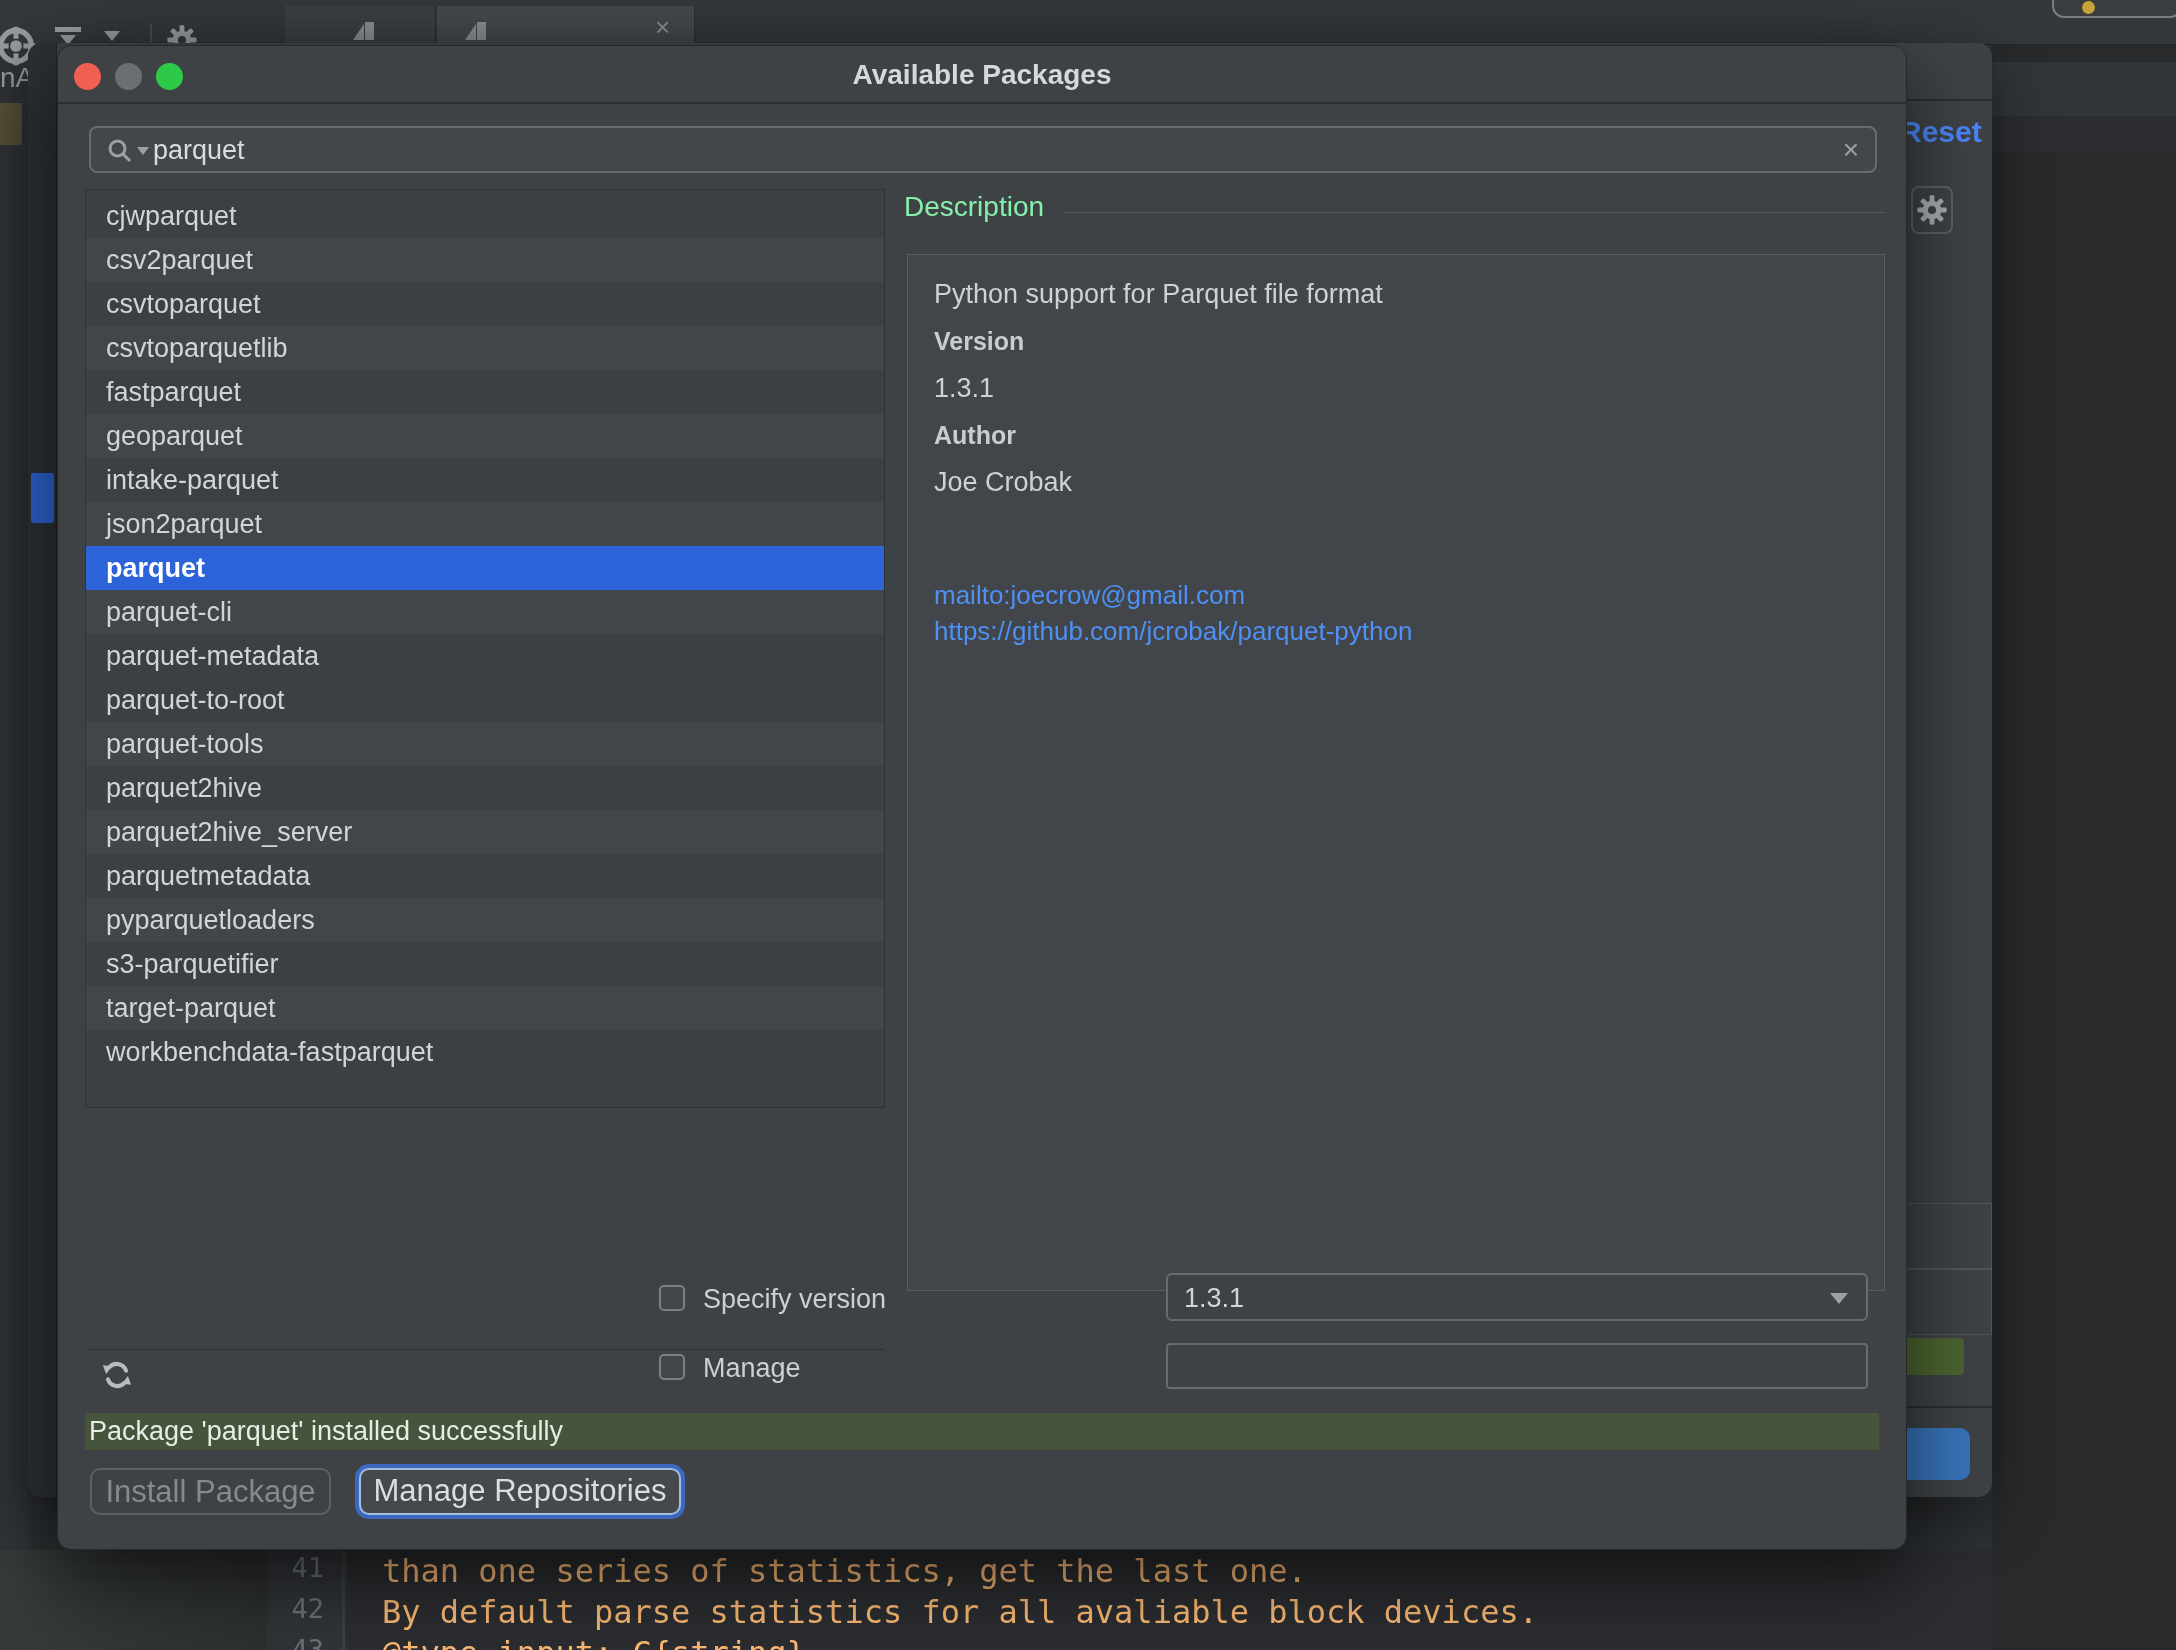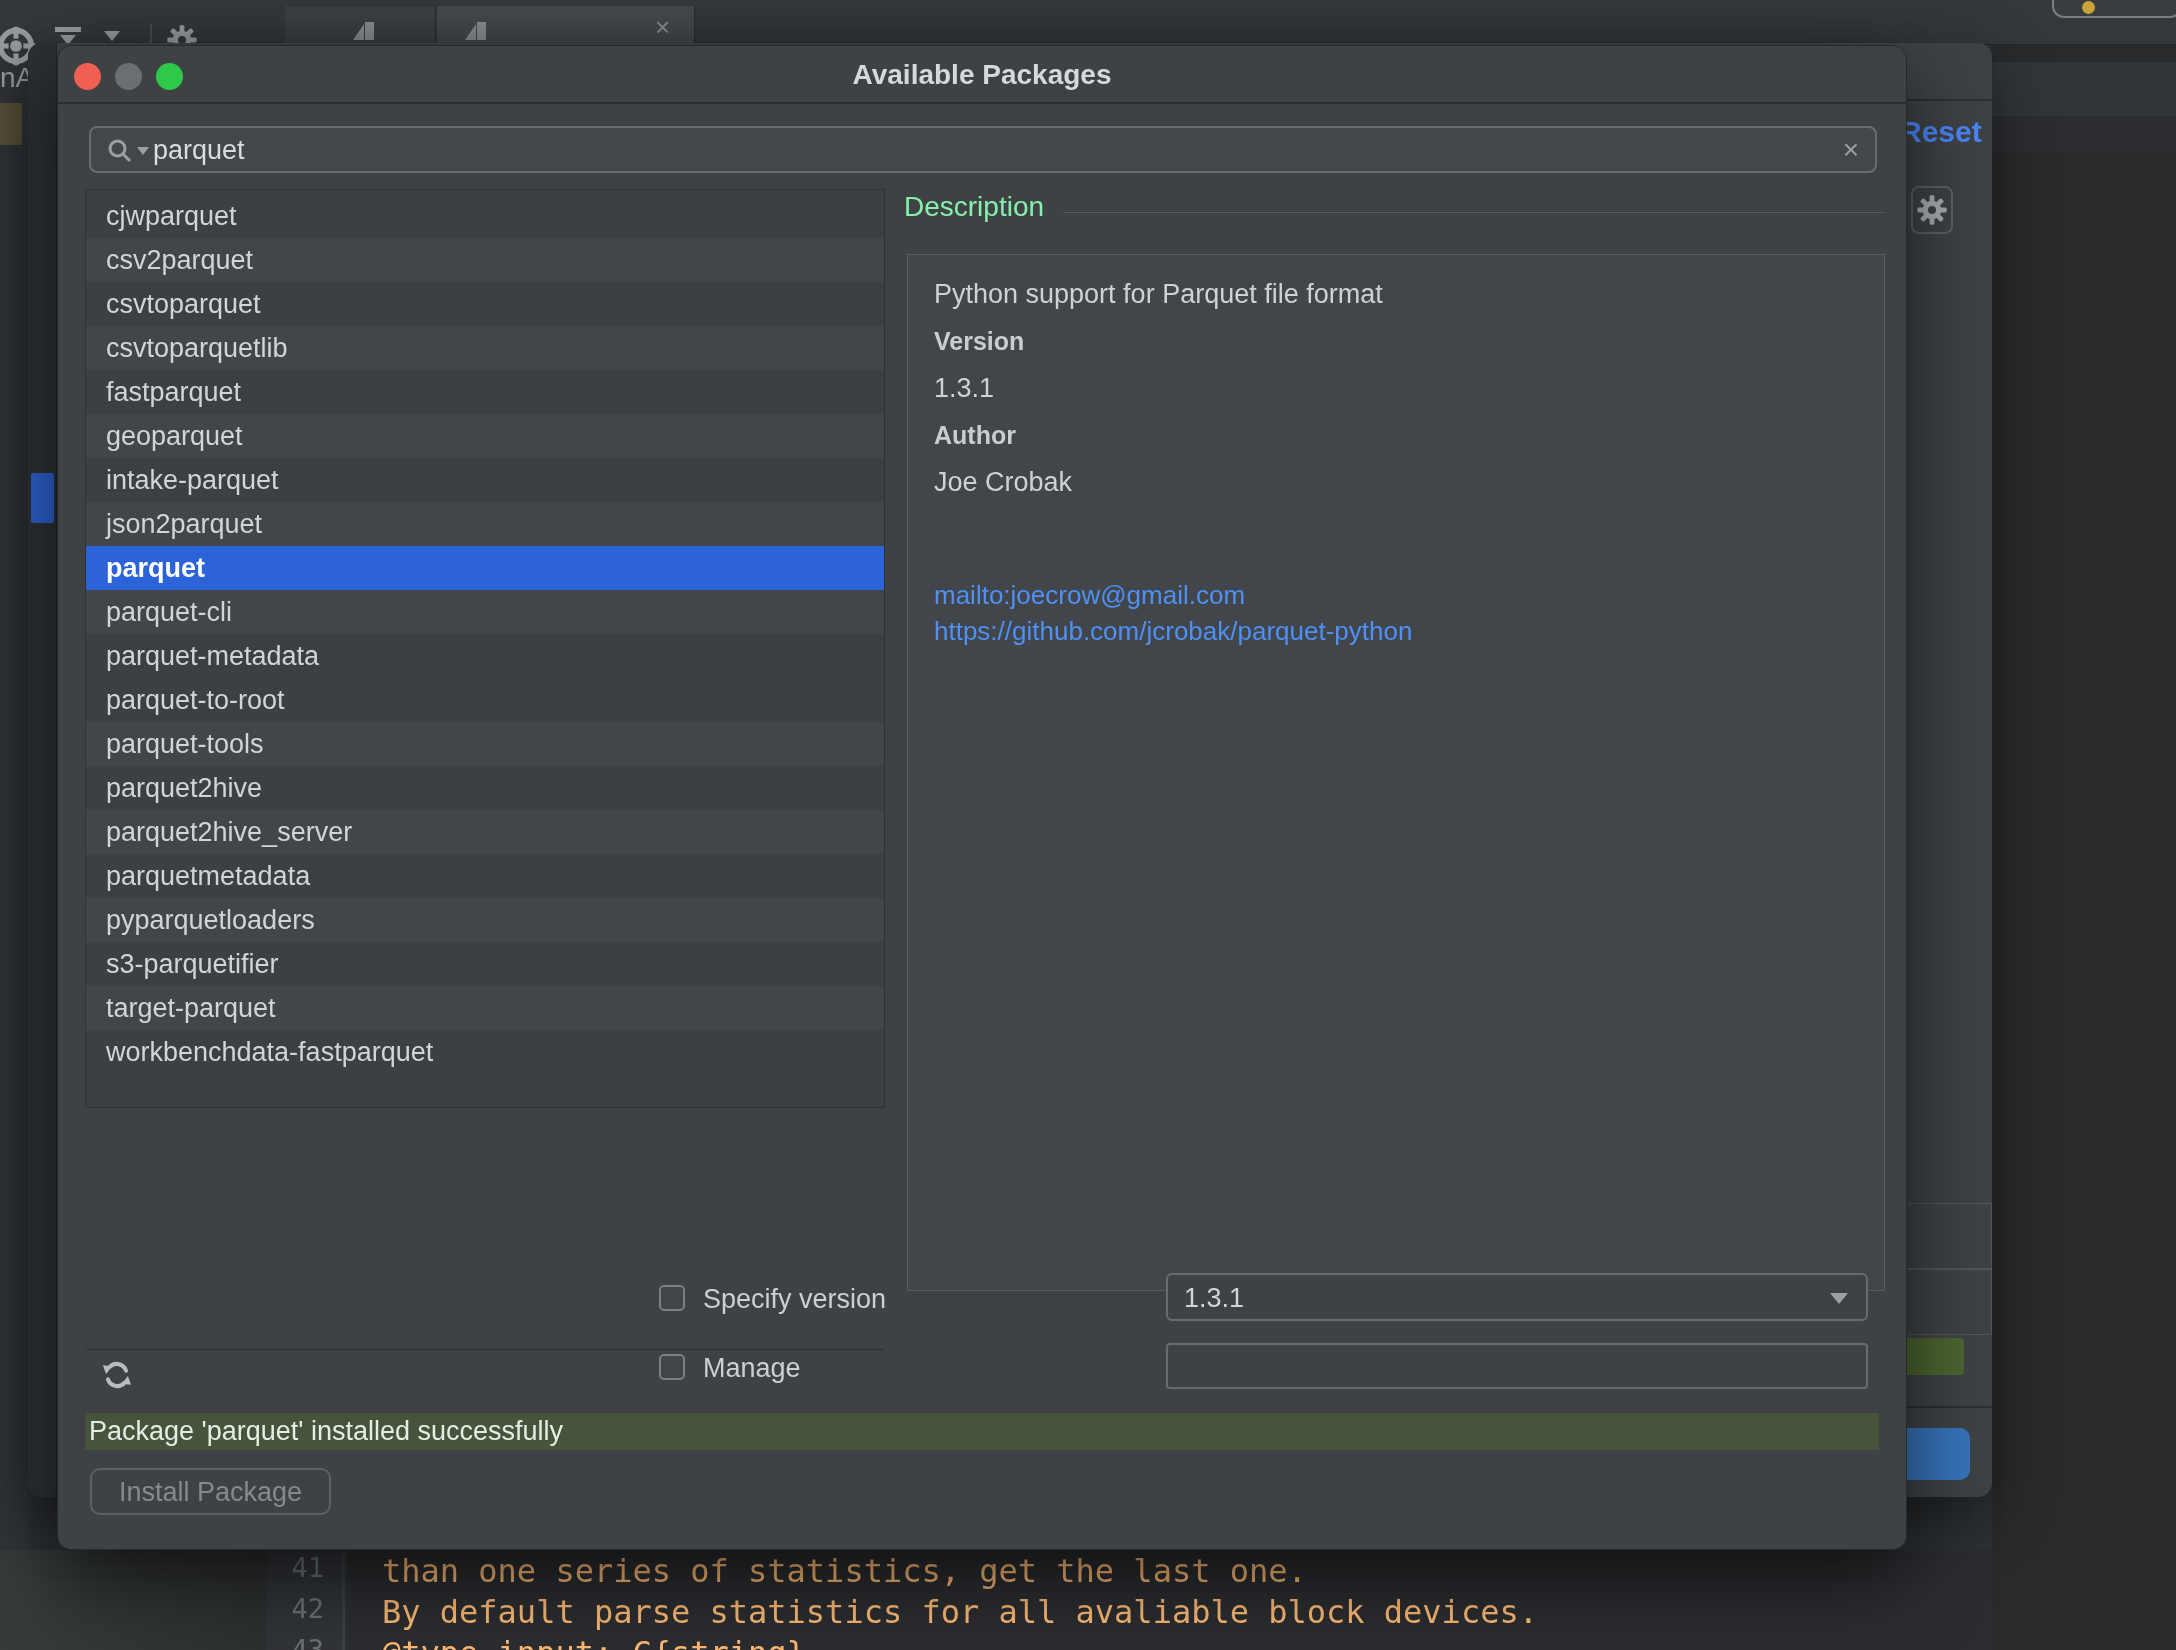--- a/index.html
+++ b/index.html
@@ -93,21 +93,21 @@
   .lbl-version { left:645px; top:1238px; }
   .lbl-options { left:645px; top:1307px; }
   .combo { position:absolute; left:1108px; top:1227px; width:702px; height:48px; background:#3e4245; border:2px solid #686c70; border-radius:6px; }
   .combo-text { position:absolute; left:16px; top:8px; font-size:27px; color:#d2d5d8; }
   .combo-arrow { position:absolute; right:18px; top:18px; width:0; height:0; border-left:9px solid transparent; border-right:9px solid transparent; border-top:11px solid #9ca0a4; }
   .options-field { position:absolute; left:1108px; top:1297px; width:702px; height:46px; background:#3e4245; border:2px solid #686c70; border-radius:4px; }
 
   .status-bar { position:absolute; left:27px; top:1367px; width:1794px; height:37px; background:#45543b; }
   .status-text { position:absolute; left:4px; top:3px; font-size:27px; color:#e7ece4; }
 
-  .btn { position:absolute; top:1422px; height:47px; border-radius:10px; font-size:27px; text-align:center; }
+  .btn { position:absolute; top:1422px; height:47px; border-radius:10px; font-size:31px; text-align:center; }
   .btn-install { left:32px; width:241px; line-height:44px; border:2px solid #5d6165; color:#868a8e; background:transparent; }
   .btn-manage { left:301px; width:322px; line-height:42px; border:2px solid #a3bee2; color:#dbdee1; background:#45494c; box-shadow:0 0 0 4px #3c68bf; }
 </style>
 </head>
 <body>
 
 <div class="screen">
 
   <div class="top-strip">
     <div class="wrap-icon">
@@ -276,15 +276,16 @@
 
     <div class="checkbox cb-options"></div>
     <div class="cb-label lbl-options">Manage</div>
     <div class="options-field"></div>
 
     <div class="status-bar">
       <div class="status-text">Package 'parquet' installed successfully</div>
     </div>
 
     <div class="btn btn-install">Install Package</div>
+    <div class="btn btn-manage">Manage Repositories</div>
   </div>
 
 </div>
 
 </body></html>

